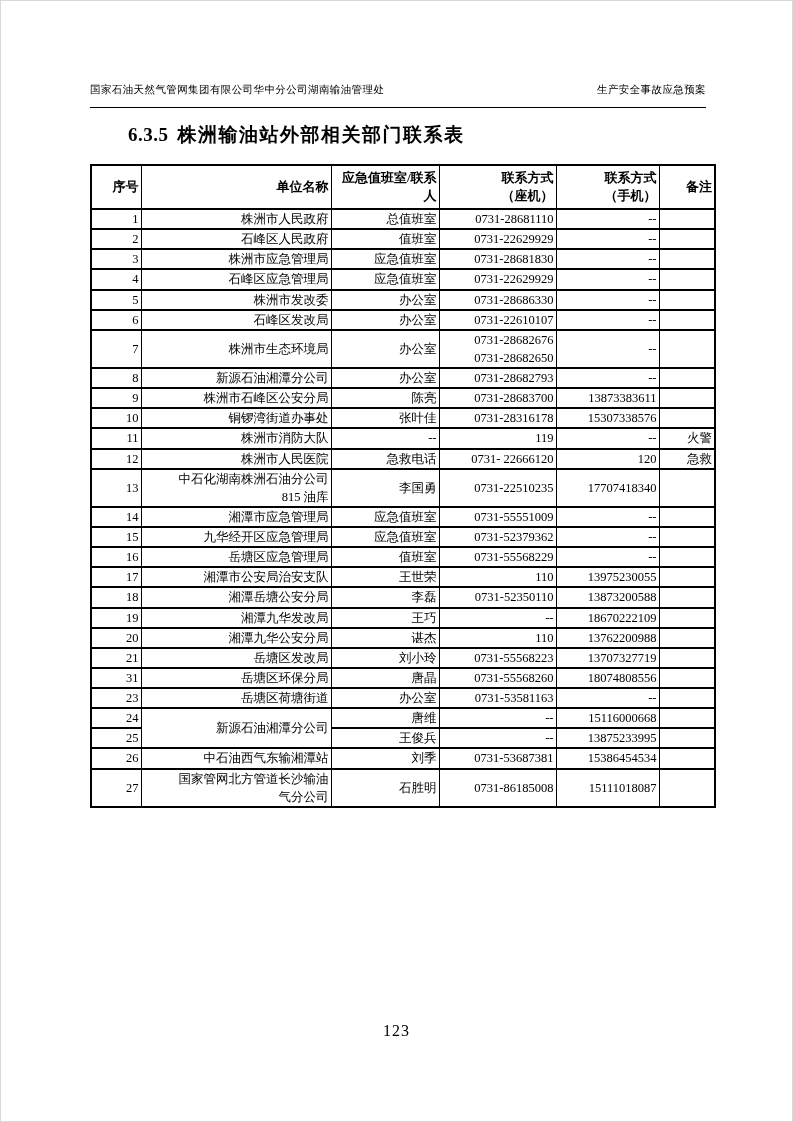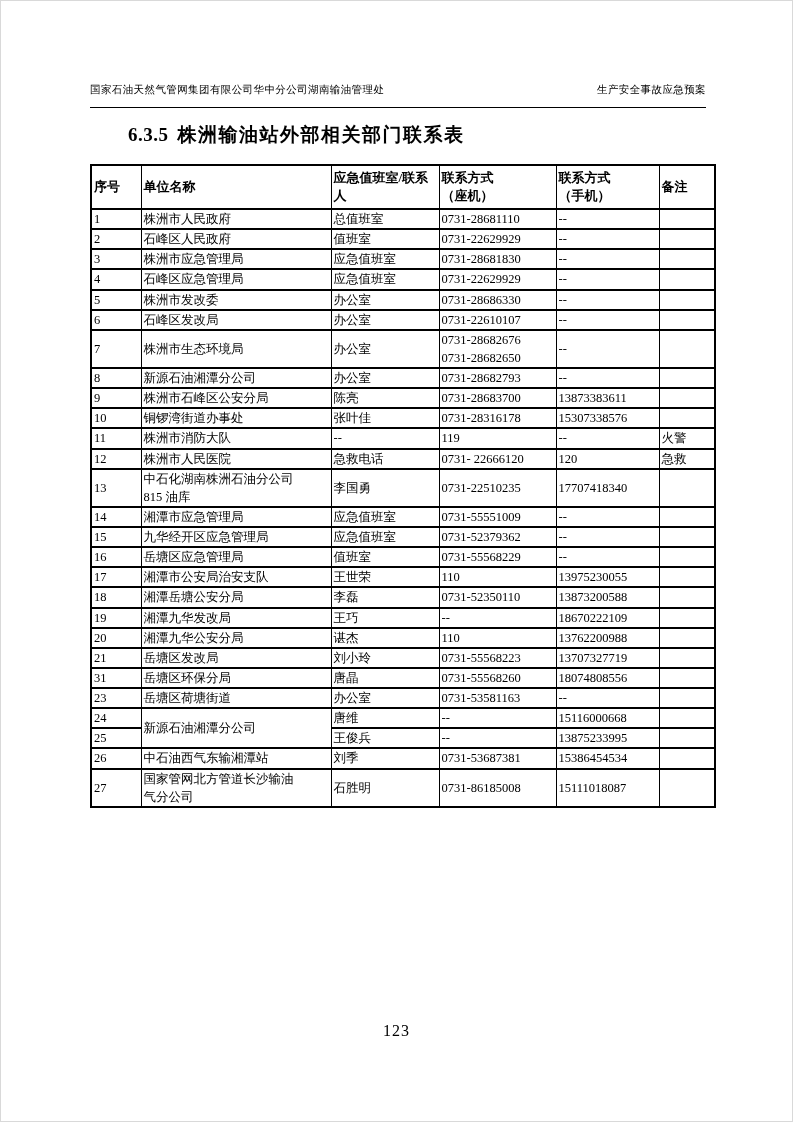--- a/index.html
+++ b/index.html
@@ -39,21 +39,21 @@
   }
   .doc-title .sec-num { letter-spacing: 0.5px; margin-right: 9px; }
   .doc-title .sec-text { letter-spacing: 1.5px; }
   table.contact-table {
     position: absolute;
     left: 90px;
     top: 164px;
     width: 616px;
     border-collapse: collapse;
     table-layout: fixed;
-    text-align: left;
+    text-align: right;
     font-size: 12.5px;
   }
   table.contact-table { border: 2px solid #000; }
   .contact-table th, .contact-table td {
     border-left: 1px solid #000;
     border-right: 1px solid #000;
     border-top: 2px solid #000;
     border-bottom: 2px solid #000;
     white-space: pre-line;
     vertical-align: middle;

